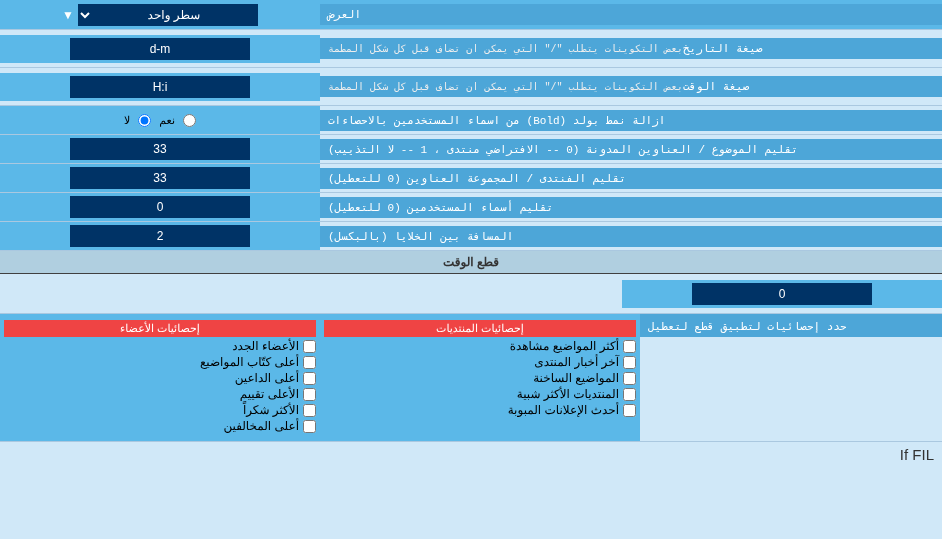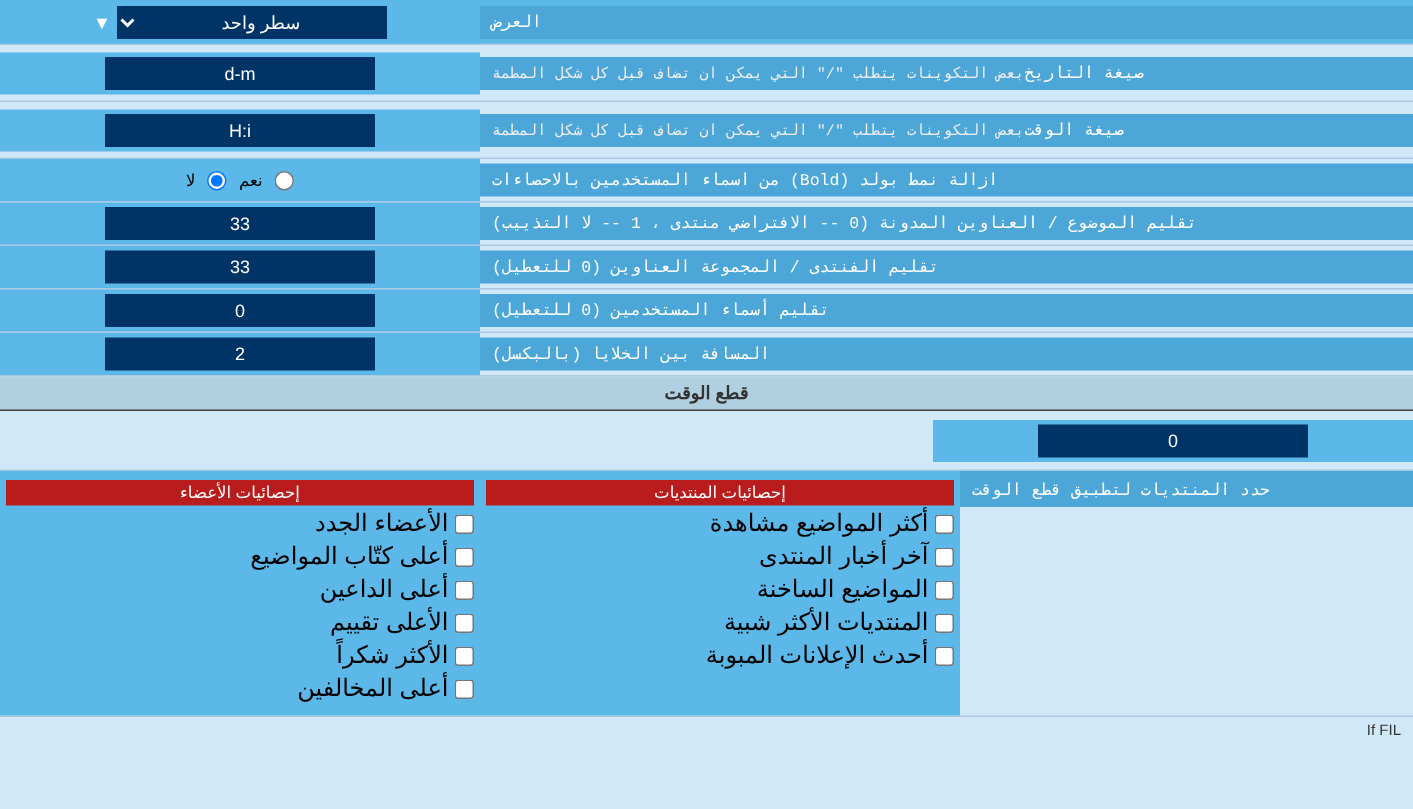--- a/index.html
+++ b/index.html
@@ -88,21 +88,21 @@
       color: #000;
       font-size: 11px;
     }
 
     .stats-col {
       flex: 1;
       padding: 2px 4px;
     }
 
     .stats-col-header {
-      background: #b91c1c;
+      background: #ef4444;
       color: #fff;
       text-align: center;
       font-size: 11px;
       padding: 2px 4px;
       margin-bottom: 2px;
     }
 
     .checkbox-item {
       display: flex;
       align-items: center;
@@ -110,21 +110,21 @@
       margin: 2px 0;
       direction: rtl;
     }
 
     .checkbox-item input[type="checkbox"] {
       margin: 0;
     }
 
     .checkbox-item label {
       color: #000;
-      font-size: 16px;
+      font-size: 12px;
     }
 
     .small-note {
       font-size: 10px;
       color: #eee;
     }
 
     .row-label-multiline {
       display: flex;
       flex-direction: row;
@@ -225,21 +225,21 @@
 </div>
 
 <div class="row" style="min-height:40px;">
   <div class="row-control">
     <input class="input-field" type="text" value="0" style="">
   </div>
 </div>
 
 <div class="row" style="min-height:auto; align-items:flex-start;">
   <div class="row-label" style="align-self:flex-start; padding-top:6px;">
-    <span>حدد المنتديات لتطبيق قطع الوقت</span>
+    <span>حدد إحصائيات لتطبيق قطع لتعطيل</span>
   </div>
   <div class="row-control" style="width:640px; flex-direction:row; align-items:flex-start; justify-content:flex-start; padding:4px 0;">
 
     <div class="stats-col">
       <div class="stats-col-header">
         <span>إحصائيات المنتديات</span>
       </div>
       <div class="checkbox-item">
         <input type="checkbox" id="f3" style="">
         <label for="f3">أكثر المواضيع مشاهدة</label>
@@ -287,15 +287,15 @@
         <label for="m5">الأكثر شكراً</label>
       </div>
       <div class="checkbox-item">
         <input type="checkbox" id="m6" style="">
         <label for="m6">أعلى المخالفين</label>
       </div>
     </div>
   </div>
 </div>
 
-<div style="padding:4px 8px; font-size:10px; color:#333; background:#d0e8f8;">
+<div style="padding:4px 8px; font-size:15px; color:#333; background:#d0e8f8;">
   <span>If FIL</span>
 </div>
 
 </body></html>

